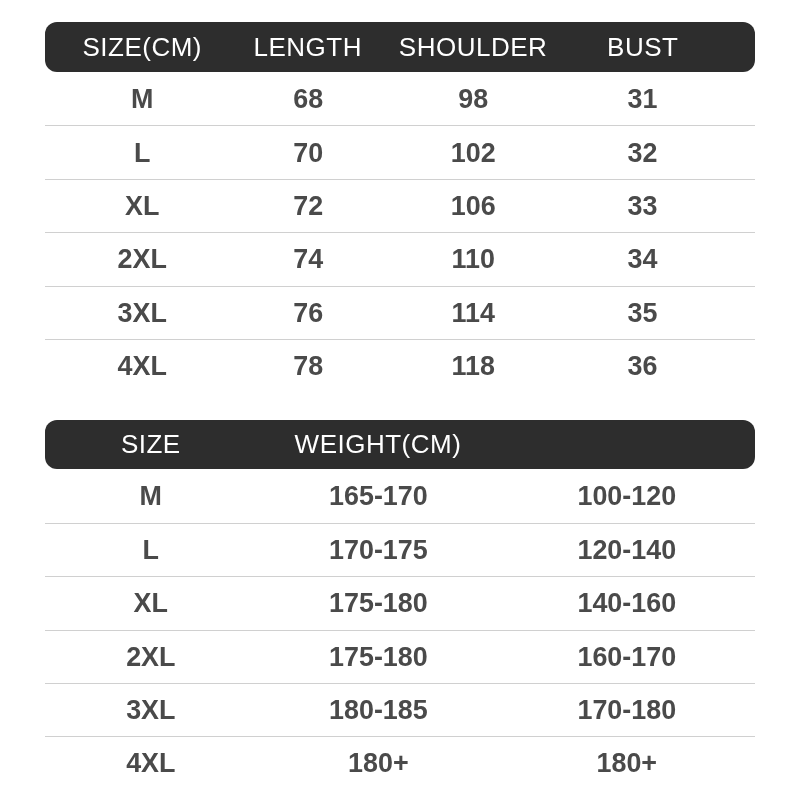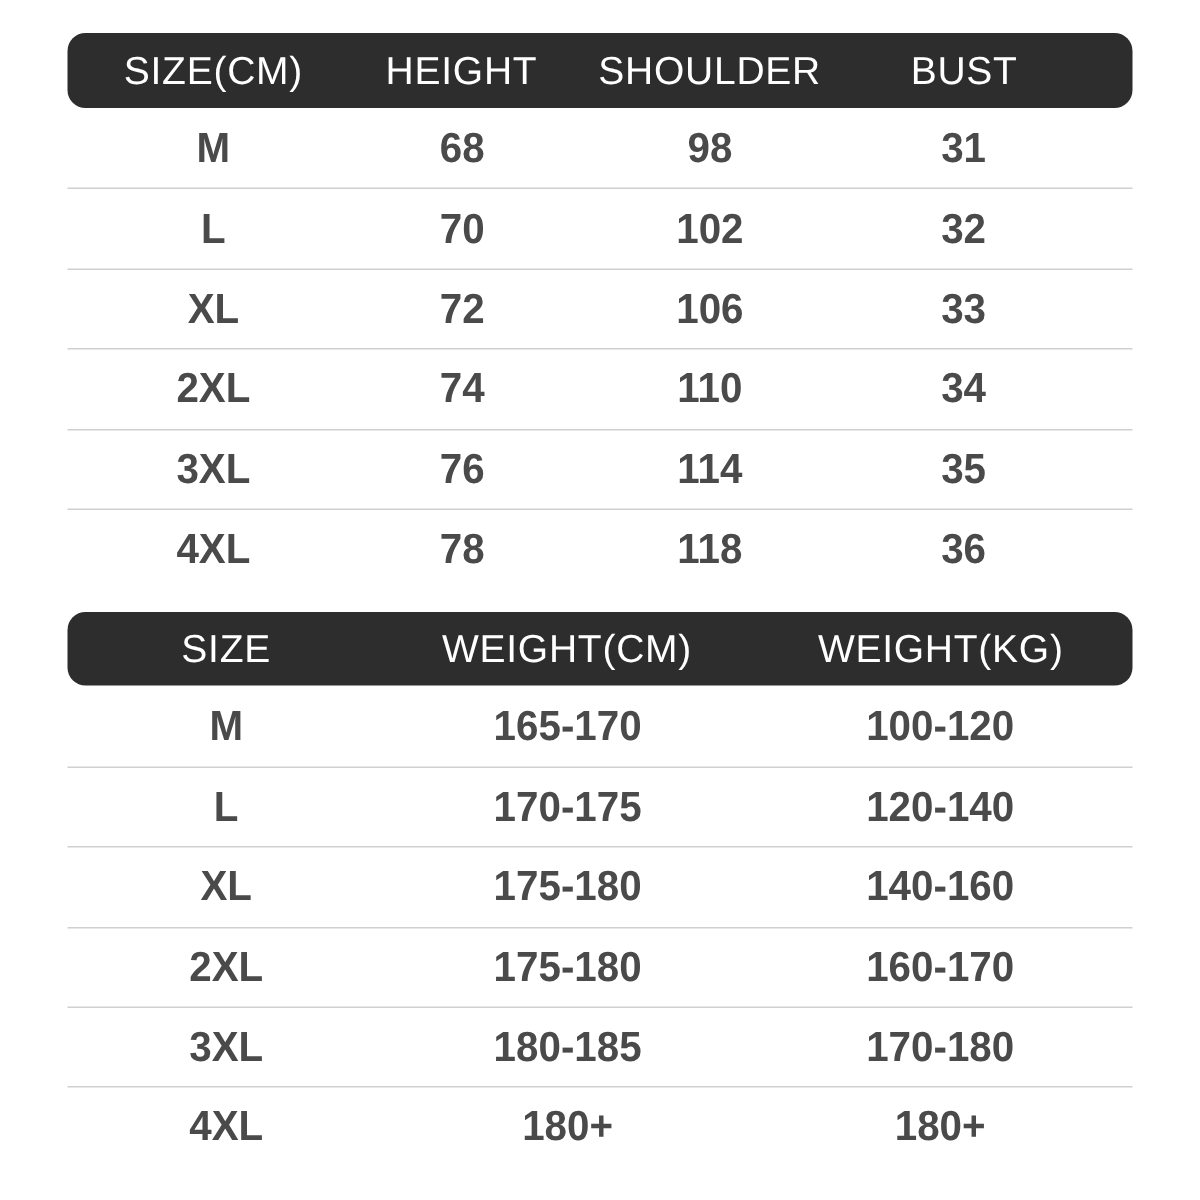--- a/index.html
+++ b/index.html
@@ -14,21 +14,21 @@
     overflow: hidden;
   }
   .page {
     box-sizing: border-box;
     width: 800px;
     height: 800px;
     padding: 22px 45px 0 45px;
     background: #ffffff;
   }
   .size-table { width: 710px; }
-  .size-table--second { margin-top: 16px; }
+  .size-table--second { margin-top: 28px; }
 
   .thead {
     display: grid;
     grid-template-columns: var(--cols);
     align-items: center;
     height: 50px;
     background: #2d2d2d;
     border-radius: 12px;
     color: #ffffff;
     font-size: 26px;
@@ -58,21 +58,21 @@
   }
 </style>
 </head>
 <body>
 
 <div class="page">
 
   <section class="size-table size-table--first" style="--cols: 27.4% 19.2% 27.4% 20.4%;">
     <div class="thead">
         <span class="th">SIZE(CM)</span>
-        <span class="th">HEIGHT</span>
+        <span class="th">LENGTH</span>
         <span class="th">SHOULDER</span>
         <span class="th">BUST</span>
       </div>
     <div class="tbody">
         <div class="tr">
           <span class="td">M</span>
           <span class="td">68</span>
           <span class="td">98</span>
           <span class="td">31</span>
         </div>
@@ -106,21 +106,20 @@
           <span class="td">118</span>
           <span class="td">36</span>
         </div>
       </div>
   </section>
 
   <section class="size-table size-table--second" style="--cols: 29.8% 34.2% 36%;">
     <div class="thead">
         <span class="th">SIZE</span>
         <span class="th">WEIGHT(CM)</span>
-        <span class="th">WEIGHT(KG)</span>
       </div>
     <div class="tbody">
         <div class="tr">
           <span class="td">M</span>
           <span class="td">165-170</span>
           <span class="td">100-120</span>
         </div>
         <div class="tr">
           <span class="td">L</span>
           <span class="td">170-175</span>

